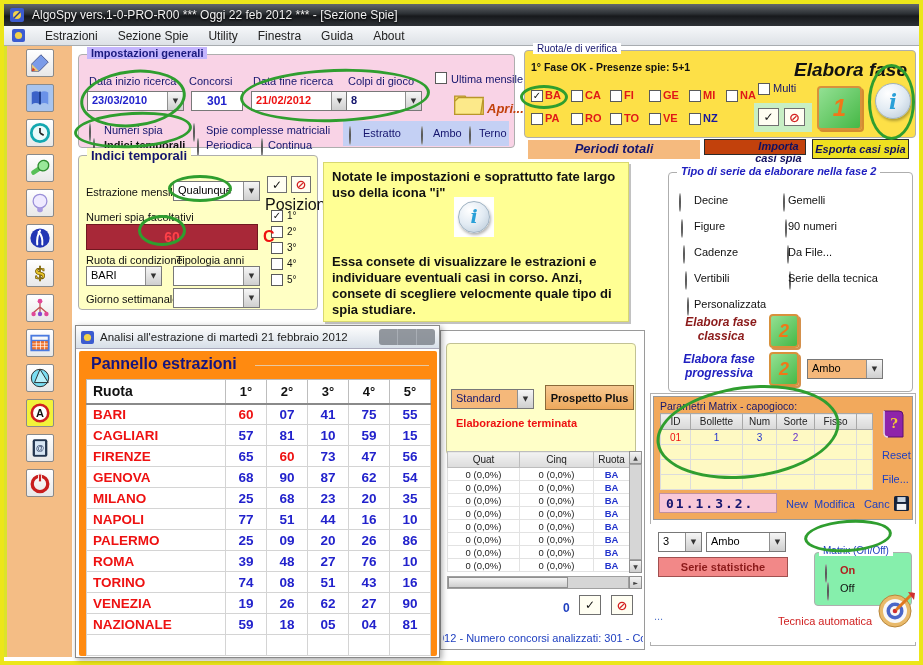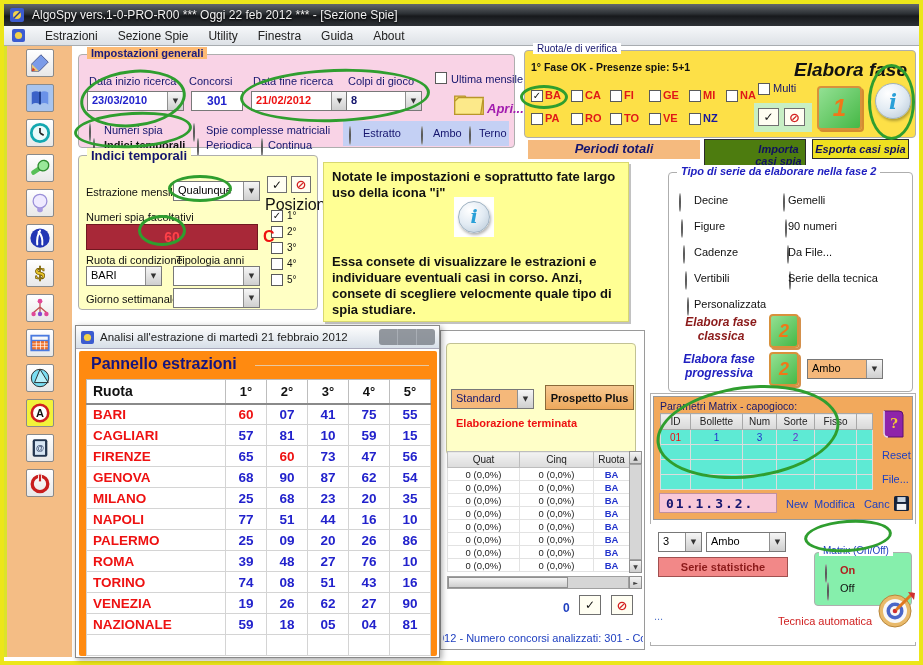--- a/index.html
+++ b/index.html
@@ -61,21 +61,21 @@
   .ext th { font-size:13px; color:#111; border:1px solid #bdbdbd; border-bottom:2px solid #8a8a8a; height:24px; background:#fff; }
   .ext th:first-child { text-align:left; padding-left:6px; font-size:14px; }
   .ext td { border:1px solid #d4d4d4; height:21px; font-size:13.5px; text-align:center; }
   .ext td.rn { color:#ee1111; text-align:left; padding-left:6px; font-size:13.5px; }
   .ext td.num { color:#2222cc; }
   .ext td.hot { color:#ee1111; }
   .qt { width:182px; table-layout:fixed; background:#fff; }
   .qt th { font-size:10px; font-weight:normal; color:#222; background:linear-gradient(#f2f2f2,#dcdcdc); border:1px solid #bdbdbd; height:16px; }
   .qt td { font-size:9.5px; color:#222; border:1px solid #e2e2e2; height:13px; text-align:center; white-space:nowrap; }
   .qt td.ba { color:#2233cc; font-weight:bold; }
-  .mx { width:212px; table-layout:fixed; background:#5eead4; }
+  .mx { width:212px; table-layout:fixed; background:#fef9c3; }
   .mx th { font-size:10px; color:#222; background:linear-gradient(#f0f0f0,#d8d8d8); border:1px solid #a8a8a8; height:16px; font-weight:normal; }
   .mx td { font-size:10px; border:1px solid #dcdcdc; height:15px; text-align:center; }
   .sbar { background:#d6d6d6; border:1px solid #a0a0a0; }
   .sthumb { background:linear-gradient(#f4f4f4,#cfcfcf); border:1px solid #909090; }
   .sarr { background:linear-gradient(#f4f4f4,#cfcfcf); border:1px solid #909090; display:flex; align-items:center; justify-content:center; font-size:6px; color:#444; font-family:"DejaVu Sans",sans-serif; }
 </style>
 </head>
 <body>
 
 <div class="screen">
@@ -186,21 +186,21 @@
       </button>
     <button class="tbtn">
         <svg viewBox="0 0 24 24">
           <circle cx="12" cy="13" r="8.5" fill="none" stroke="#c81e1e" stroke-width="3.6"></circle>
           <rect x="10.4" y="2" width="3.2" height="9" rx="1.5" fill="#c81e1e" stroke="#fff" stroke-width="1"></rect>
         </svg>
       </button>
   </div>
 
   <div class="p gb" style="left:78px;top:54px;width:437px;height:94px;background:#f9d3e6;">
-    <span class="gbt" style="background:#fdba74;text-align:center;">Impostazioni generali</span>
+    <span class="gbt" style="background:#c4b5fd;text-align:center;">Impostazioni generali</span>
     <span class="p lbl" style="left:10px;top:20px;">Data inizio ricerca</span>
     <div class="p combo" style="left:8px;top:36px;width:97px;">
       <span class="val" style="color:#2222cc;font-weight:bold;">23/03/2010</span>
         <span class="arr"></span>
     </div>
     <span class="p lbl" style="left:110px;top:20px;">Concorsi</span>
     <div class="p" style="left:112px;top:36px;width:52px;height:20px;background:#fff;border:1px solid #787878;text-align:center;font-size:12px;font-weight:bold;color:#2222cc;padding-top:2px;">301</div>
     <span class="p lbl" style="left:174px;top:20px;">Data fine ricerca</span>
     <div class="p combo" style="left:172px;top:36px;width:97px;">
       <span class="val" style="color:#ee1111;font-weight:bold;">21/02/2012</span>
@@ -210,21 +210,21 @@
     <div class="p combo" style="left:267px;top:36px;width:76px;">
       <span class="val" style="color:#15156e;font-weight:bold;">8</span>
         <span class="arr"></span>
     </div>
     <span class="p cb" style="left:356px;top:17px;"></span>
     <span class="p lbl" style="left:372px;top:18px;">Ultima mensile</span>
     <svg class="p" style="left:374px;top:36px;" width="32" height="26" viewBox="0 0 24 20">
         <path d="M1 4h8l2 3h12v11H1z" fill="#f5d565" stroke="#b8962a" stroke-width="1"></path>
         <path d="M1 8l3-3h19l-2 13H1z" fill="#fce98a" stroke="#b8962a" stroke-width="1"></path>
       </svg>
-    <span class="p" style="left:408px;top:46px;font-size:13px;font-weight:bold;font-style:italic;color:#a21caf;">Apri...</span>
+    <span class="p" style="left:408px;top:46px;font-size:13px;font-weight:bold;font-style:italic;color:#c2410c;">Apri...</span>
     <span class="p radio" style="left:10px;top:69px;"></span>
     <span class="p lbl" style="left:25px;top:69px;">Numeri spia</span>
     <span class="p radio" style="left:112px;top:69px;"></span>
     <span class="p lbl" style="left:127px;top:69px;">Spie complesse matriciali</span>
     <span class="p radio sel" style="left:10px;top:84px;"></span>
     <span class="p lbl" style="left:25px;top:84px;font-weight:bold;color:#111;">Indici temporali</span>
     <span class="p radio" style="left:112px;top:84px;"></span>
     <span class="p lbl" style="left:127px;top:84px;">Periodica</span>
     <span class="p radio" style="left:174px;top:84px;"></span>
     <span class="p lbl" style="left:189px;top:84px;">Continua</span>
@@ -268,21 +268,21 @@
     <div class="p" style="left:229px;top:52px;width:58px;height:29px;background:#c8efc4;">
       <span class="p chkbtn chk" style="left:4px;top:5px;width:21px;height:18px;"></span>
       <span class="p chkbtn no" style="left:30px;top:5px;width:21px;height:18px;"></span>
     </div>
     <span class="p" style="left:269px;top:8px;font-size:19px;font-weight:bold;font-style:italic;color:#111;">Elabora fase</span>
     <div class="p tile" style="left:292px;top:35px;width:45px;height:44px;font-size:24px;">1</div>
     <div class="p iicon" style="left:350px;top:32px;width:36px;height:36px;font-size:21px;"></div>
   </div>
 
   <div class="p" style="left:528px;top:140px;width:172px;height:19px;background:#f5ba7e;text-align:center;font-size:13px;font-weight:bold;font-style:italic;color:#15156e;padding-top:1px;">Periodi totali</div>
-  <button class="p" style="left:704px;top:139px;width:102px;height:32px;background:#4d7c0f;border:1px solid #2a2a2a;font-size:11px;font-weight:bold;font-style:italic;color:#101060;padding-left:47px;">Importa casi spia</button>
+  <button class="p" style="left:704px;top:139px;width:102px;height:16px;background:#c2410c;border:1px solid #2a2a2a;font-size:11px;font-weight:bold;font-style:italic;color:#101060;padding-left:47px;">Importa casi spia</button>
   <button class="p" style="left:812px;top:139px;width:97px;height:20px;background:#eee020;border:1px solid #2a2a2a;font-size:11px;font-weight:bold;font-style:italic;color:#101060;">Esporta casi spia</button>
 
   <div class="p gb" style="left:78px;top:155px;width:240px;height:155px;background:#ffffc4;">
     <span class="gbt" style="background:#ffffc4;font-size:13px;color:#15156e;">Indici temporali</span>
     <span class="p lbl blk" style="left:7px;top:30px;">Estrazione mensile:</span>
     <div class="p combo" style="left:94px;top:25px;width:87px;">
       <span class="val">Qualunque</span>
         <span class="arr"></span>
     </div>
     <span class="p chkbtn chk" style="left:188px;top:20px;width:20px;height:17px;"></span>

